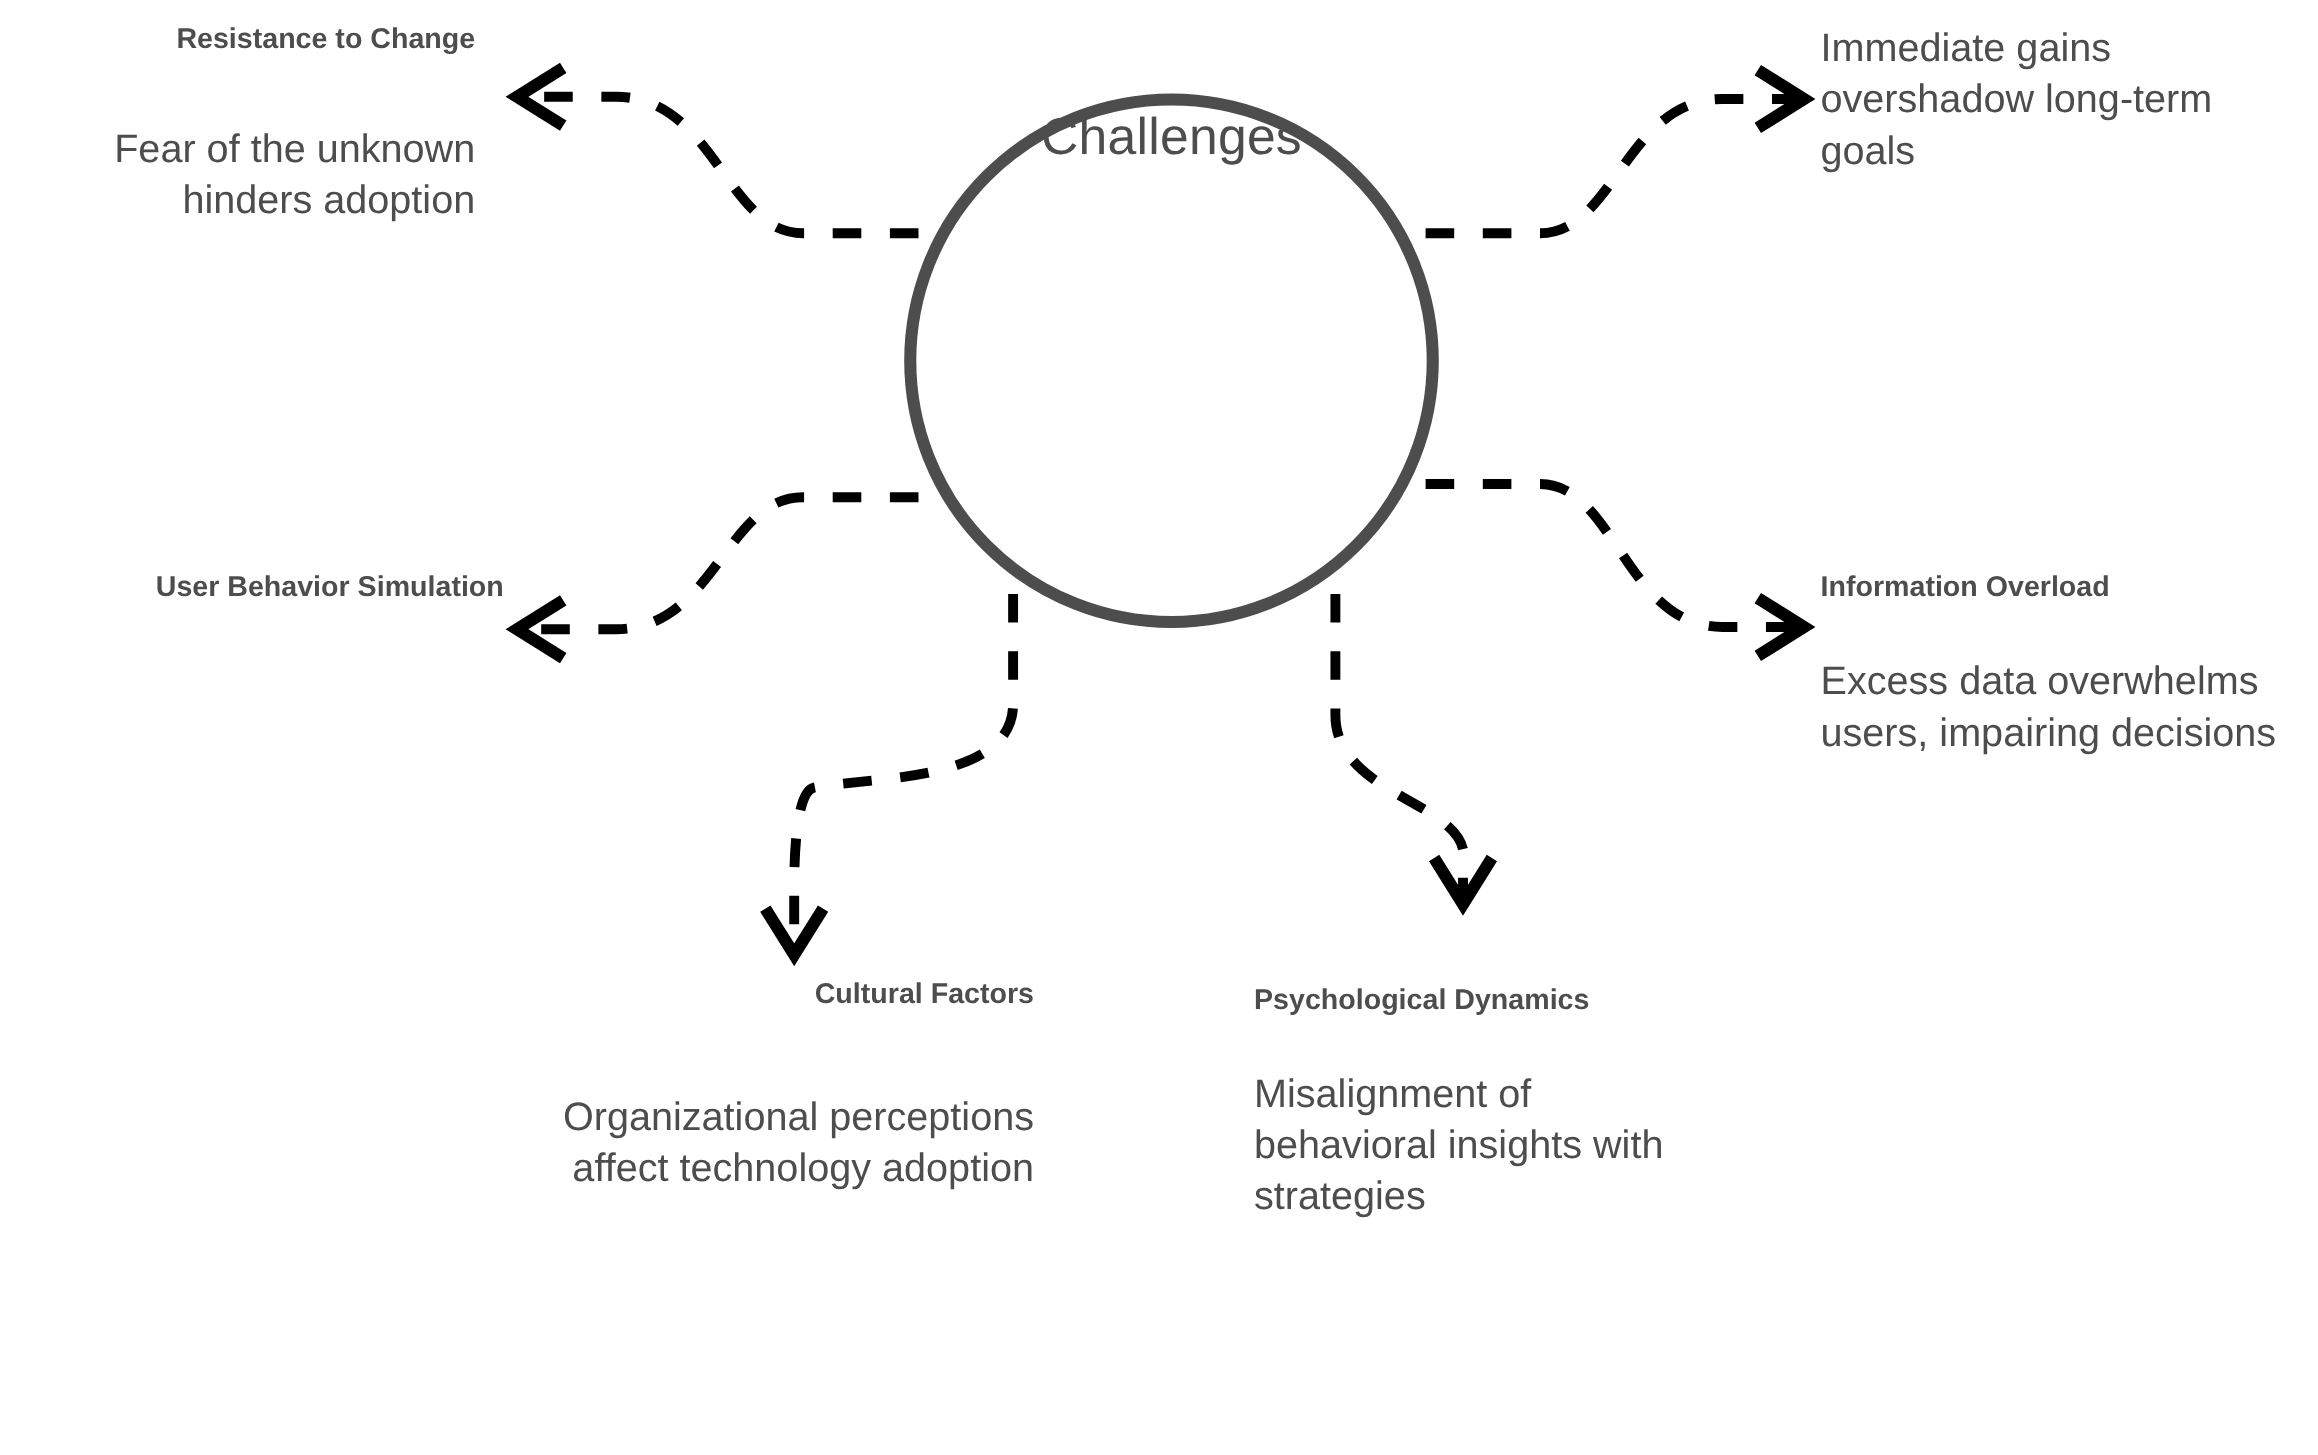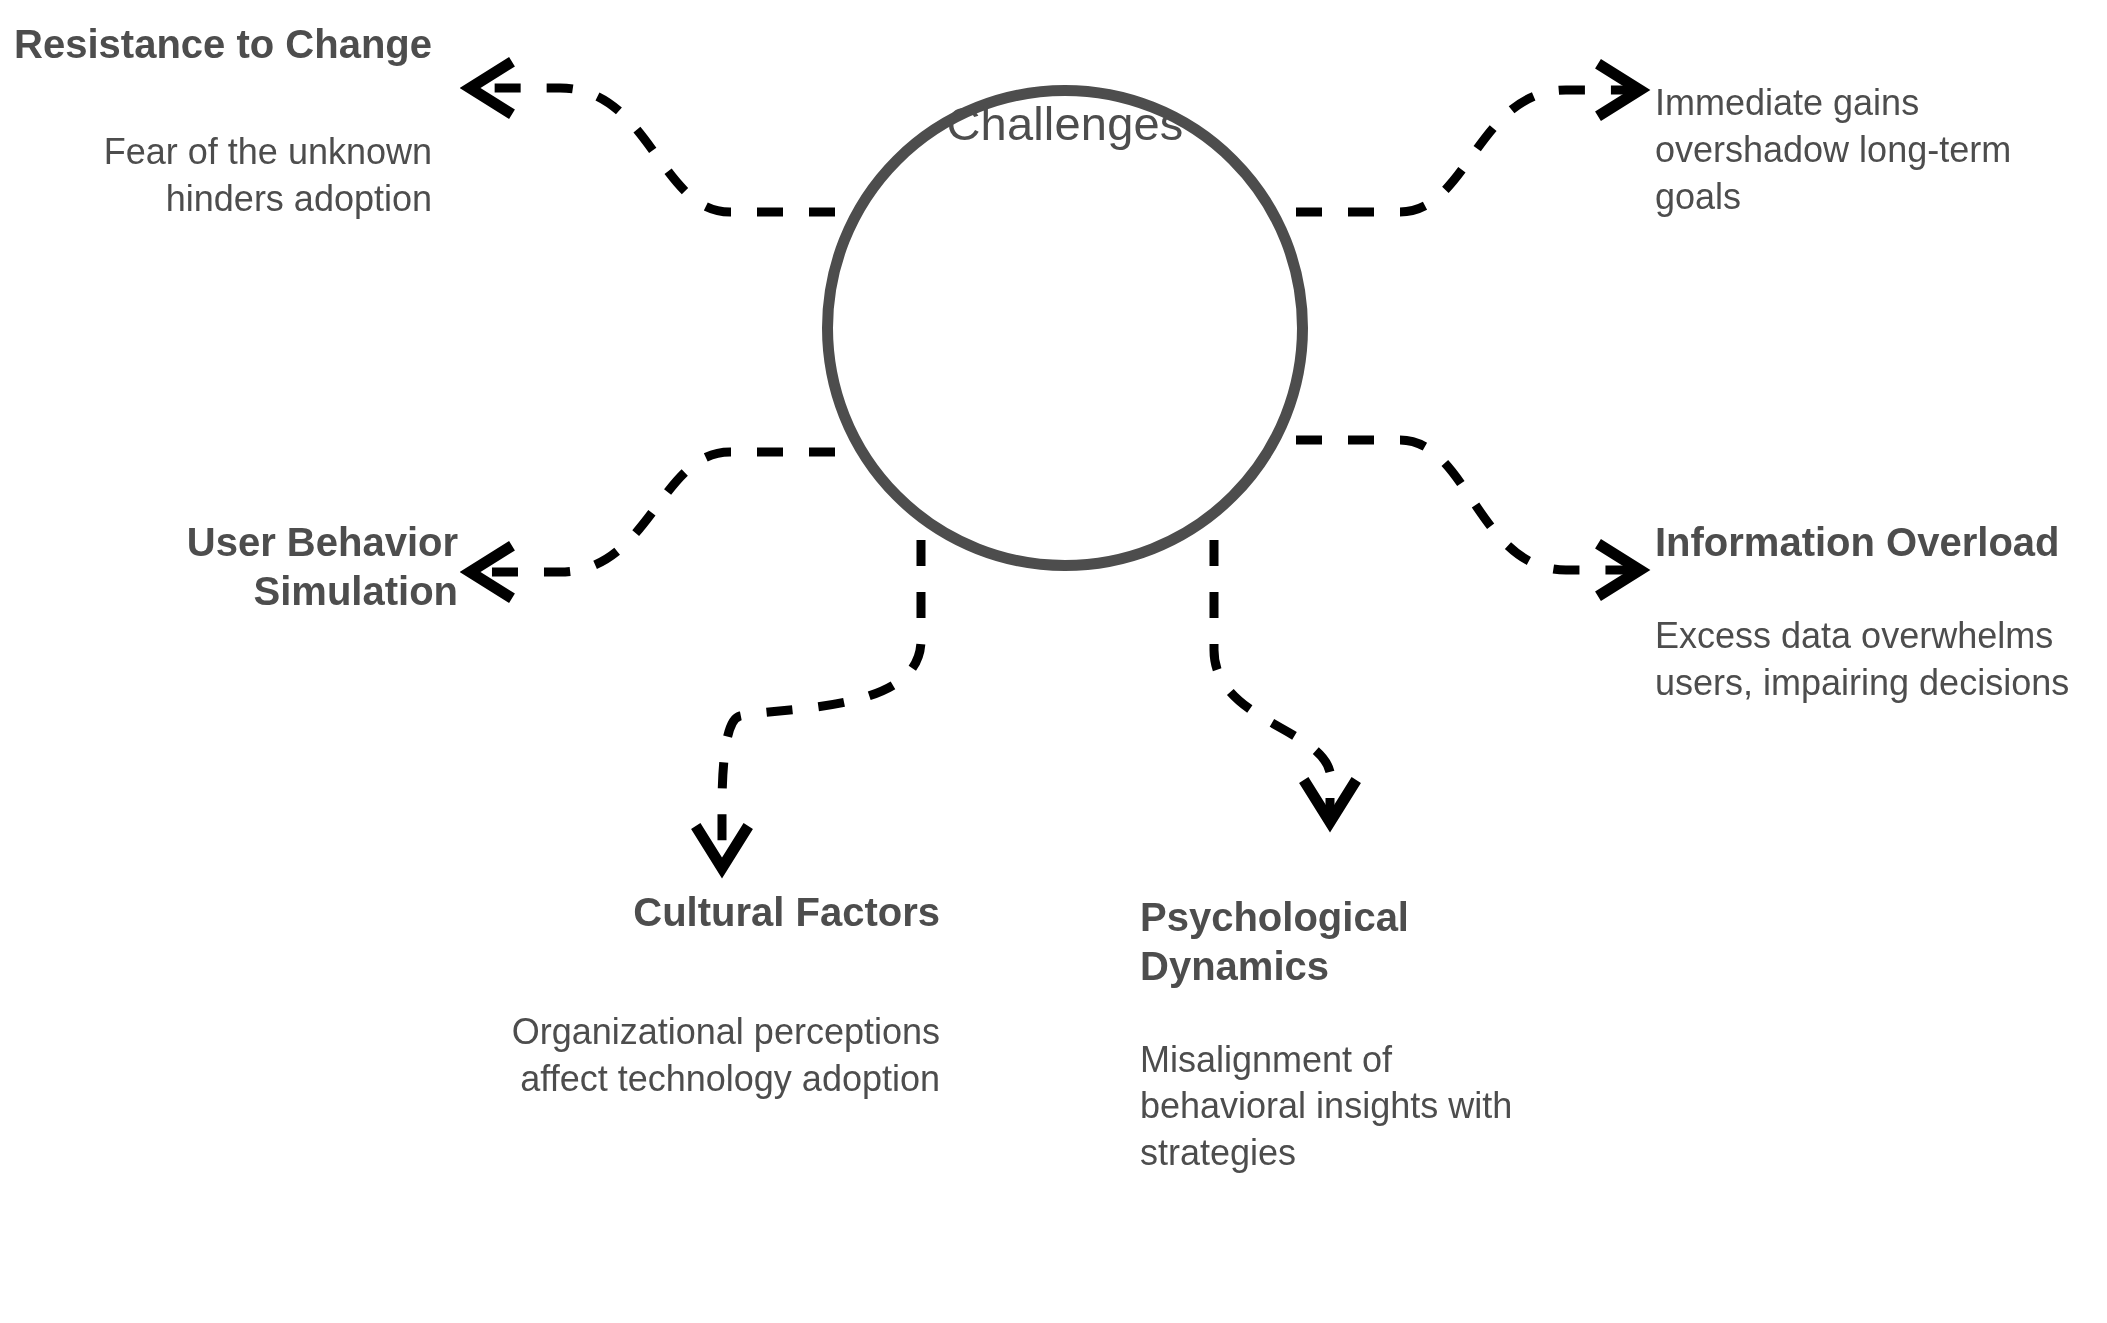--- a/index.html
+++ b/index.html
@@ -43,21 +43,21 @@
     font-size: 47px;
     color: #4d4d4d;
     font-weight: 400;
     letter-spacing: 0.2px;
   }
 
   .node {
     position: absolute;
   }
   .node-title {
-    font-size: 40px;
+    font-size: 26px;
     font-weight: bold;
     color: #4d4d4d;
     line-height: 1.22;
     margin: 0;
   }
   .node-desc {
     font-size: 36px;
     font-weight: 400;
     color: #4d4d4d;
     line-height: 1.30;
@@ -67,21 +67,21 @@
   .align-left  { text-align: left; }
 
   
   #node-resistance  { left: 0px;    top: 20px;  width: 432px; }
   #node-resistance .node-desc { margin-top: 60px; padding-left: 20px; }
 
   #node-userbehav   { left: 3px;    top: 518px; width: 432px; padding-left: 23px; }
   #node-userbehav .node-desc { margin-top: 46px; }
 
   #node-shortterm   { left: 1655px; top: 20px;  width: 420px; }
-  #node-shortterm .node-desc { margin-top: 60px; }
+  #node-shortterm .node-desc { }
 
   #node-infoover    { left: 1655px; top: 518px; width: 420px; }
   #node-infoover .node-desc { margin-top: 46px; }
 
   #node-cultural    { left: 460px;  top: 888px; width: 480px; }
   #node-cultural .node-desc { margin-top: 72px; }
 
   #node-psych       { left: 1140px; top: 893px; width: 400px; }
   #node-psych .node-desc { margin-top: 46px; }
 </style>

